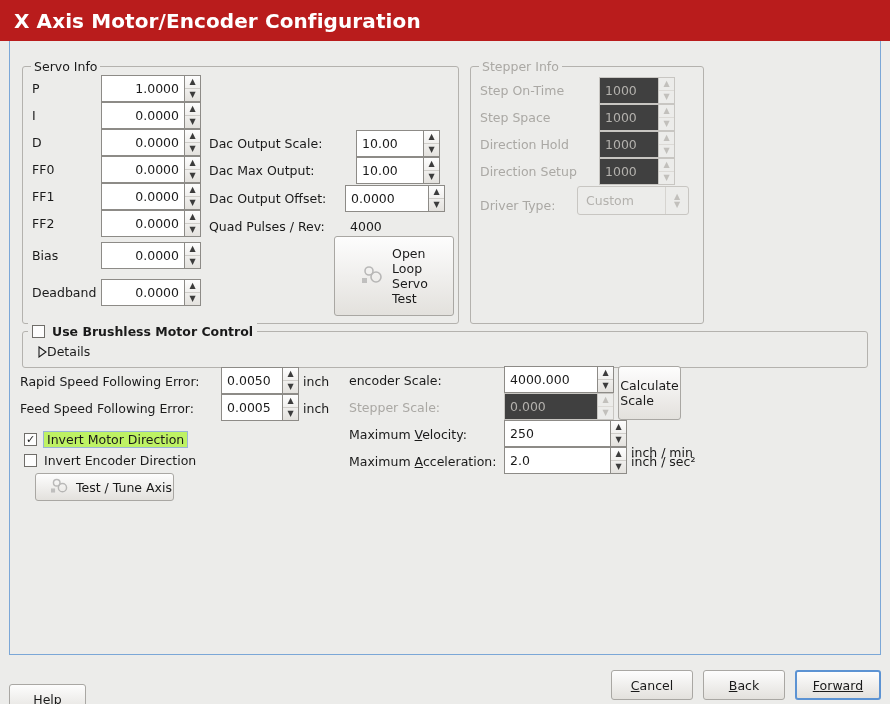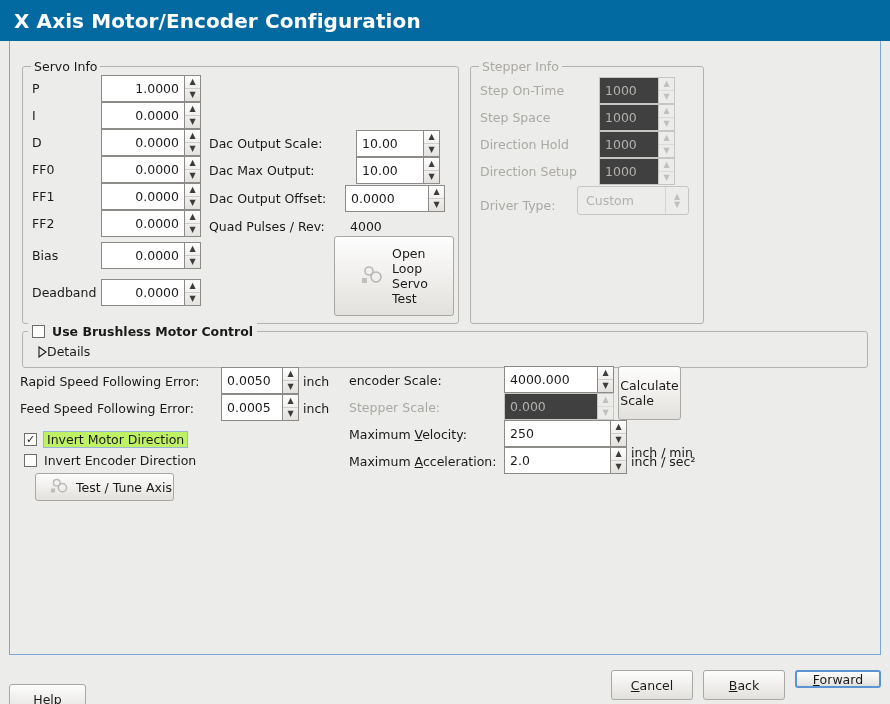--- a/index.html
+++ b/index.html
@@ -8,21 +8,21 @@
     background:#ececea;
     font-family:"DejaVu Sans","Liberation Sans",sans-serif;
     font-size:12.5px;
     color:#1a1a1a;
     overflow:hidden;
     position:relative;
   }
   
   .titlebar{
     position:absolute;left:0;top:0;width:890px;height:41px;
-    background:#0369a1;
+    background:#b91c1c;
     display:flex;align-items:center;
   }
   .titlebar .t{
     color:#ffffff;font-size:20px;font-weight:bold;
     padding-left:14px;letter-spacing:0.1px;
   }
   
   .content{
     position:absolute;left:9px;top:41px;width:872px;height:614px;
     background:#ececea;
@@ -429,16 +429,16 @@
 <div class="bottom">
   <div class="btn" style="left:9px;top:29px;width:77px;height:30px;">
     <span><span class="u">H</span><span>elp</span></span>
   </div>
   <div class="btn" style="left:611px;top:15px;width:82px;height:30px;">
     <span><span class="u">C</span><span>ancel</span></span>
   </div>
   <div class="btn" style="left:703px;top:15px;width:82px;height:30px;">
     <span><span class="u">B</span><span>ack</span></span>
   </div>
-  <div class="btn focus" style="left:795px;top:15px;width:86px;height:18px;">
+  <div class="btn focus" style="left:795px;top:15px;width:86px;height:30px;text-decoration:underline;">
     <span><span class="u">F</span><span>orward</span></span>
   </div>
 </div>
 
 </body></html>

